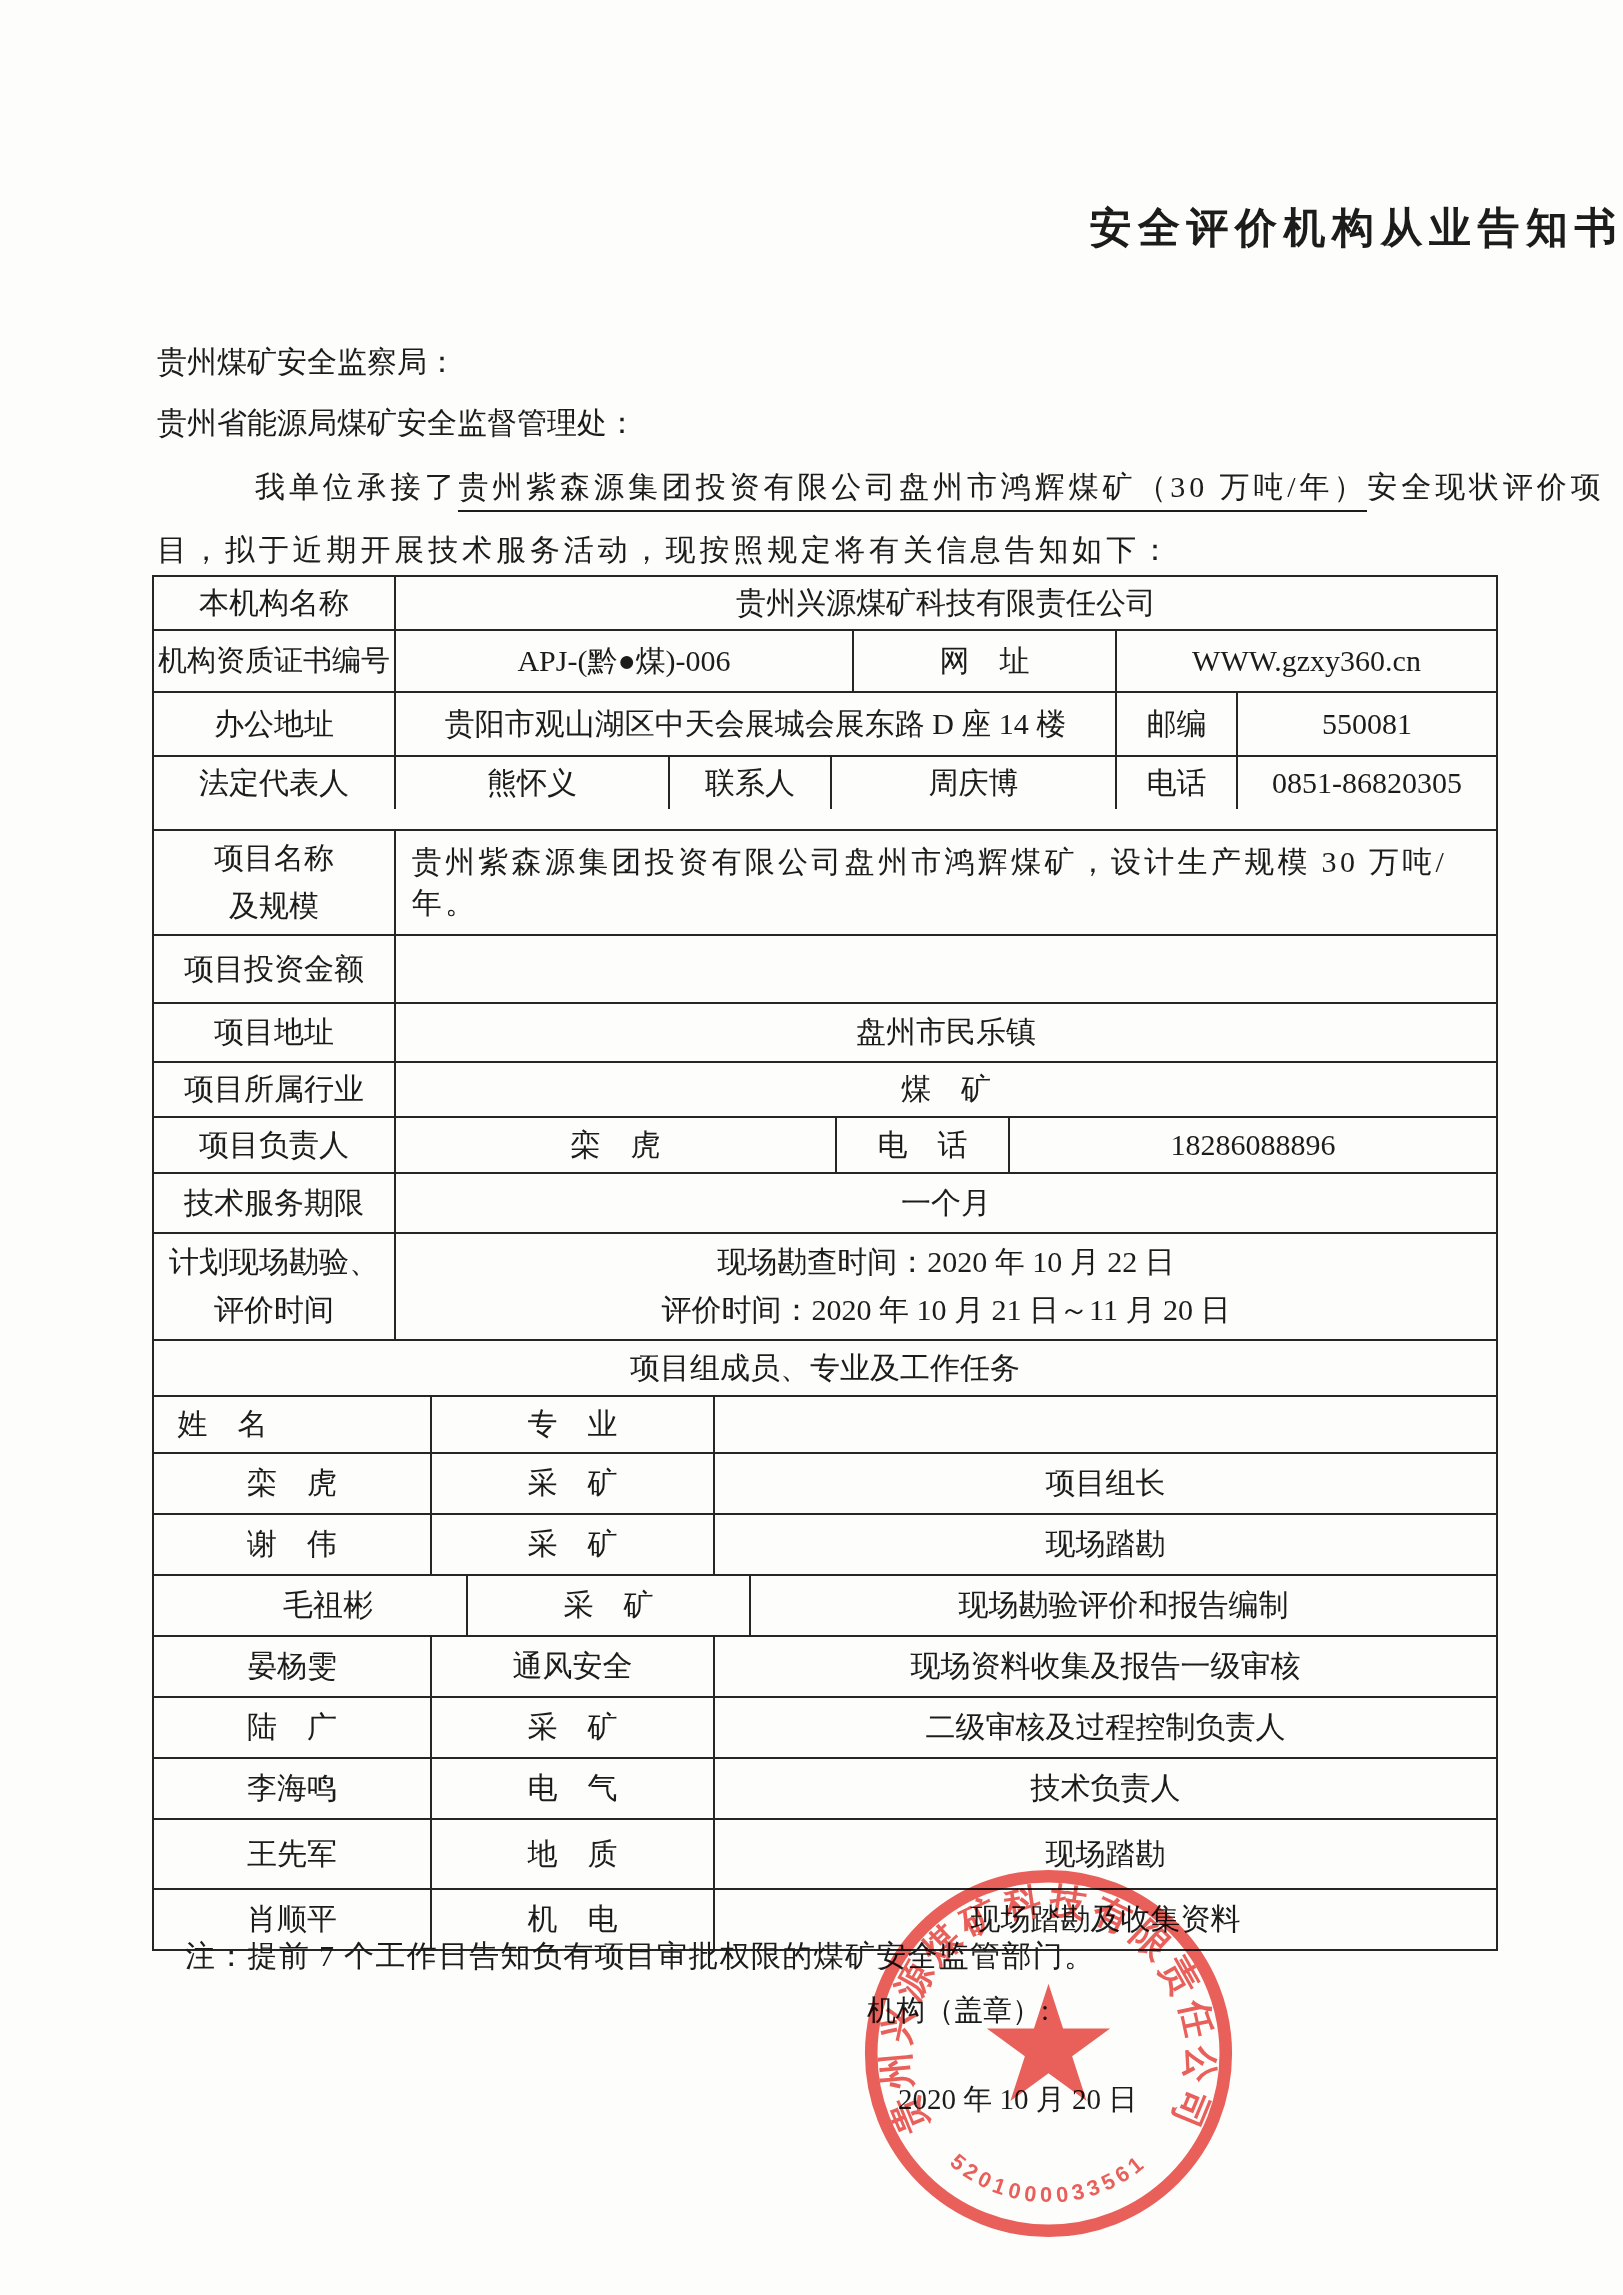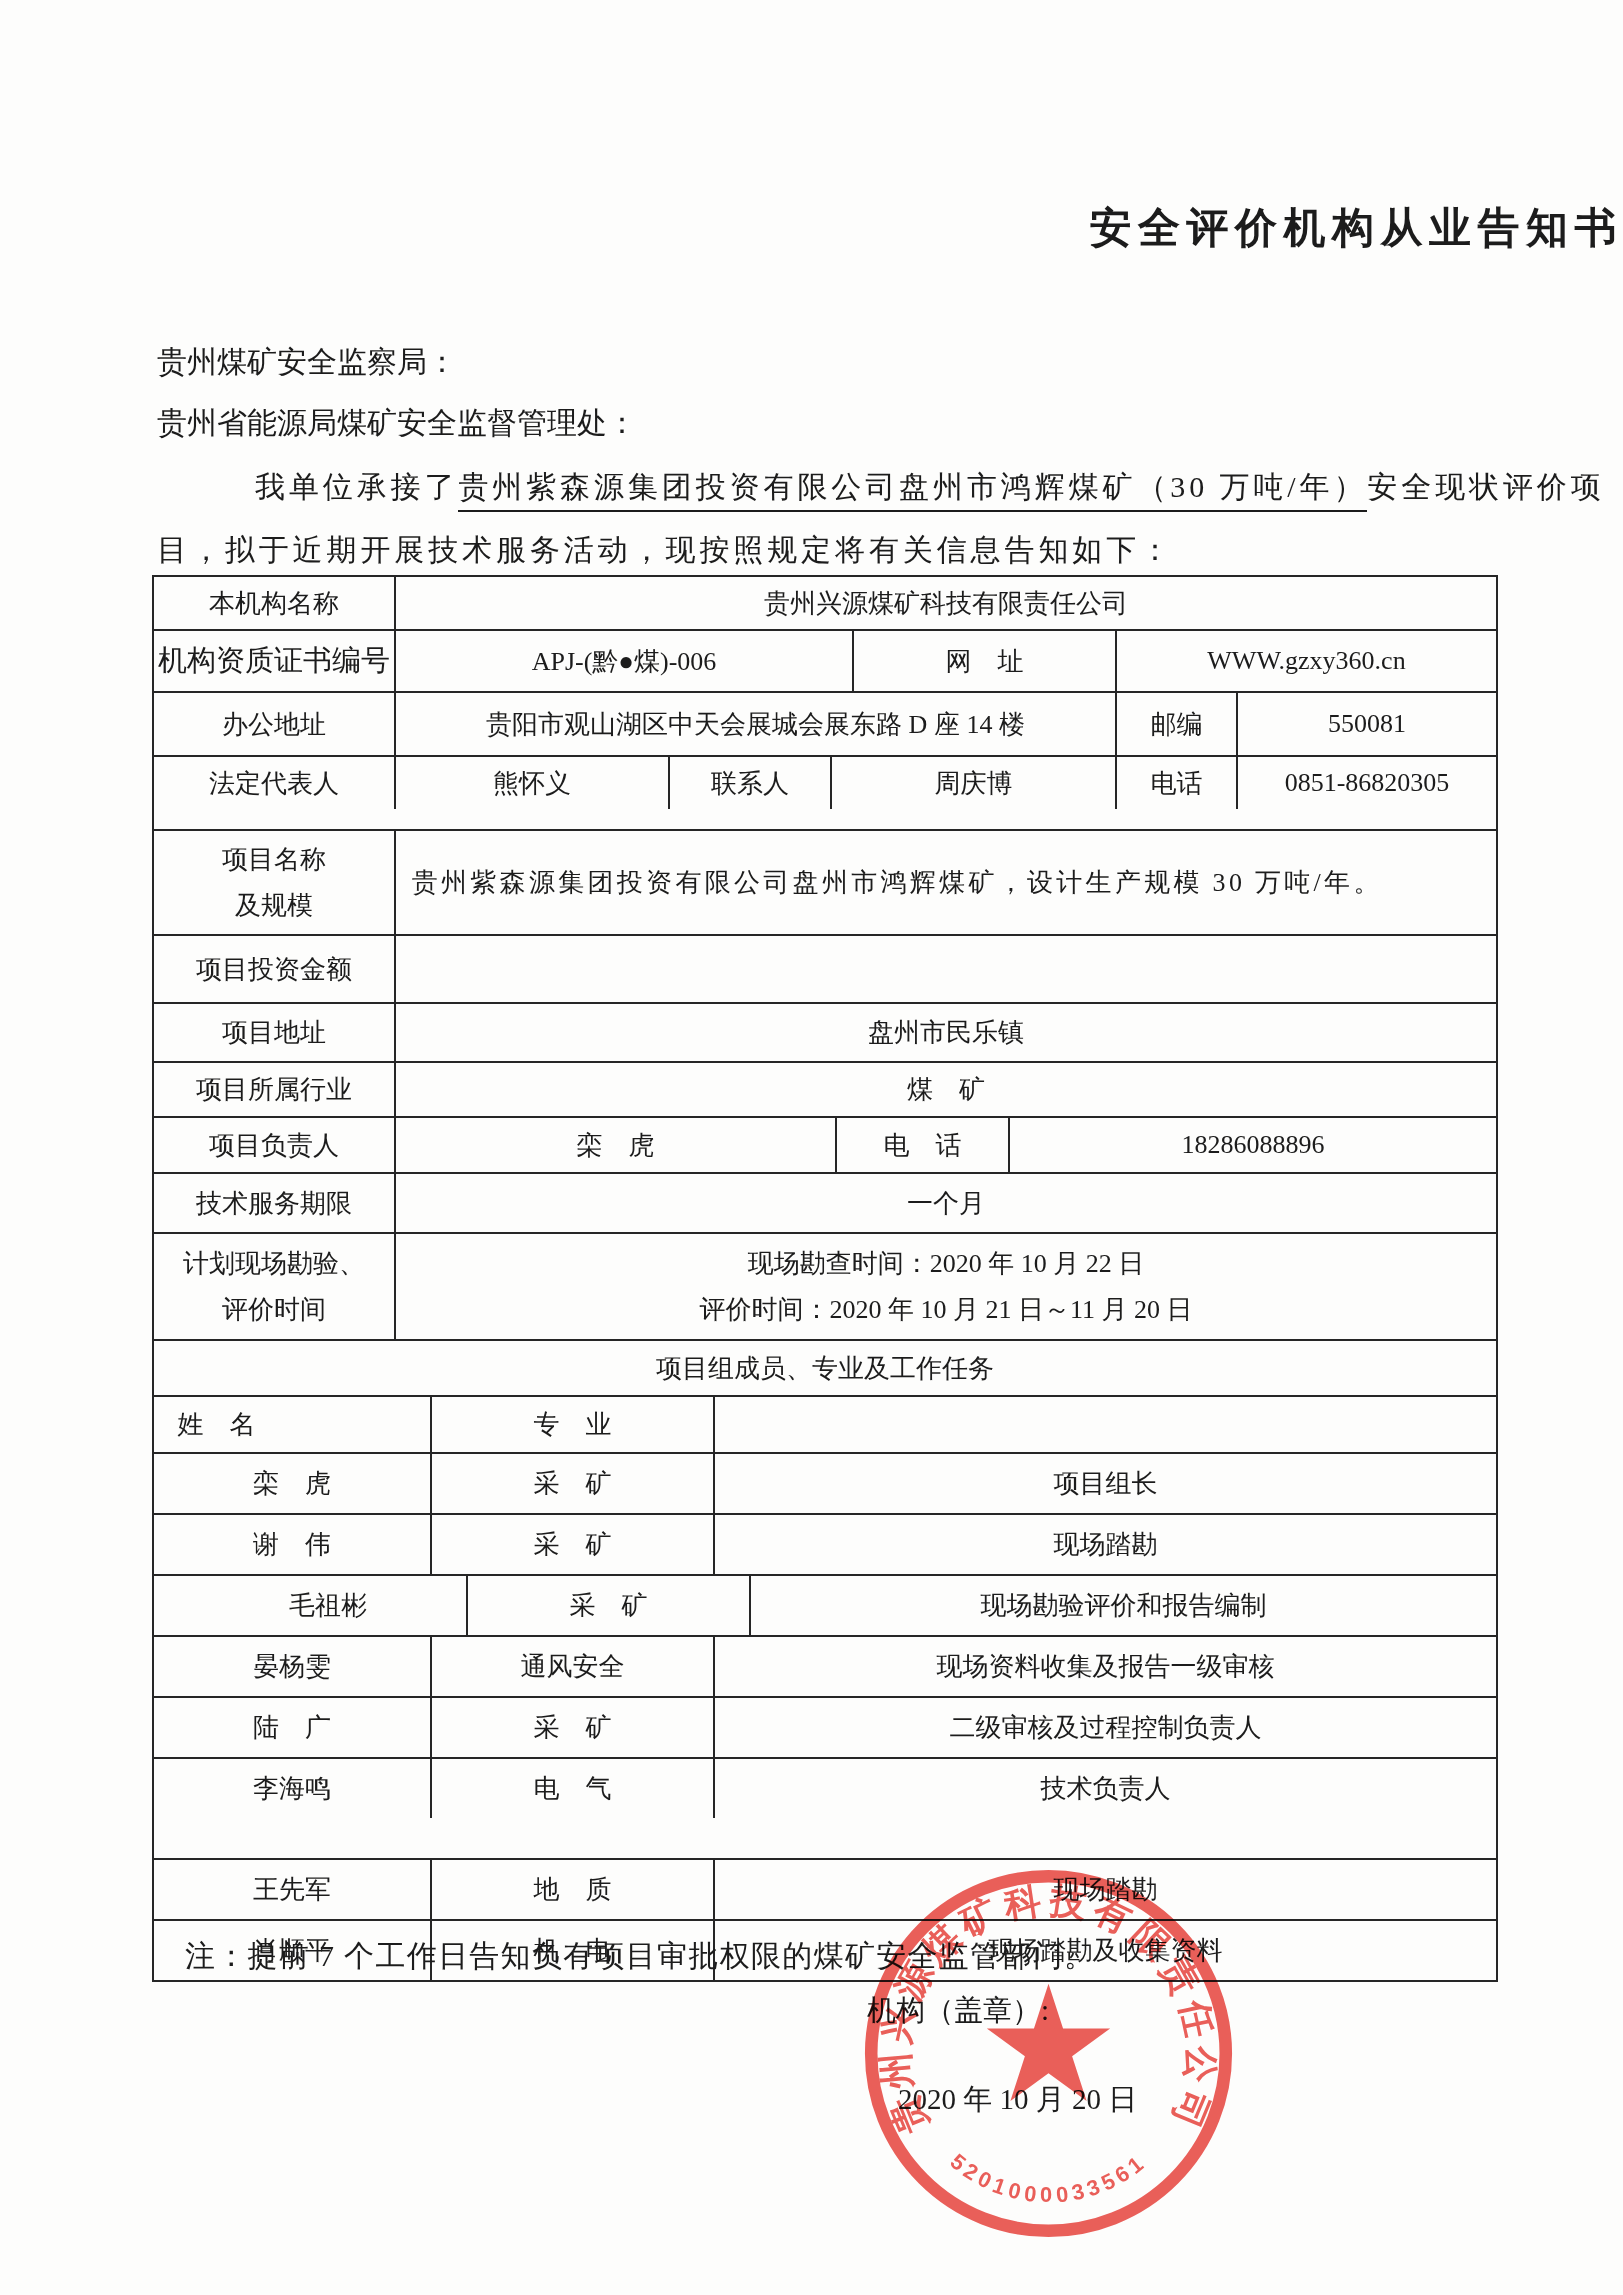--- a/index.html
+++ b/index.html
@@ -21,21 +21,21 @@
   .table{
     left:152px;top:575px;width:1346px;
     border:2.6px solid #262626;box-sizing:border-box;
     background:transparent;
   }
   .trow{display:flex;box-sizing:border-box;border-top:2.6px solid #262626;}
   .trow:first-child{border-top:none;}
   .tcell{
     box-sizing:border-box;border-left:2px solid #262626;
     display:flex;align-items:center;justify-content:center;
-    font-size:26px;text-align:center;flex-shrink:0;
+    font-size:30px;text-align:center;flex-shrink:0;
   }
   .tcell:first-child{border-left:none;}
   .tcell.last{flex:1 1 auto;}
   .tcell.left{justify-content:flex-start;text-align:left;}
   .stack{display:flex;flex-direction:column;align-items:center;justify-content:space-evenly;}
   .small-label{font-size:29px;}
   .note-line{left:185px;top:1936px;font-size:30px;letter-spacing:1.3px;white-space:nowrap;}
   .sig-label{left:867px;top:1991px;font-size:29px;white-space:nowrap;}
   .sig-date{left:898px;top:2080px;font-size:29px;white-space:nowrap;}
   .stamp{
@@ -165,21 +165,21 @@
   <div class="trow" style="height:61px;">
     <div class="tcell" style="width:276px;">陆　广</div>
     <div class="tcell" style="width:283px;">采　矿</div>
     <div class="tcell last">二级审核及过程控制负责人</div>
   </div>
   <div class="trow" style="height:61px;">
     <div class="tcell" style="width:276px;">李海鸣</div>
     <div class="tcell" style="width:283px;">电　气</div>
     <div class="tcell last">技术负责人</div>
   </div>
-  <div class="trow" style="height:61px;margin-top:40px;">
+  <div class="trow" style="height:70px;">
     <div class="tcell" style="width:276px;">王先军</div>
     <div class="tcell" style="width:283px;">地　质</div>
     <div class="tcell last">现场踏勘</div>
   </div>
   <div class="trow" style="height:61px;">
     <div class="tcell" style="width:276px;">肖顺平</div>
     <div class="tcell" style="width:283px;">机　电</div>
     <div class="tcell last">现场踏勘及收集资料</div>
   </div>
 

